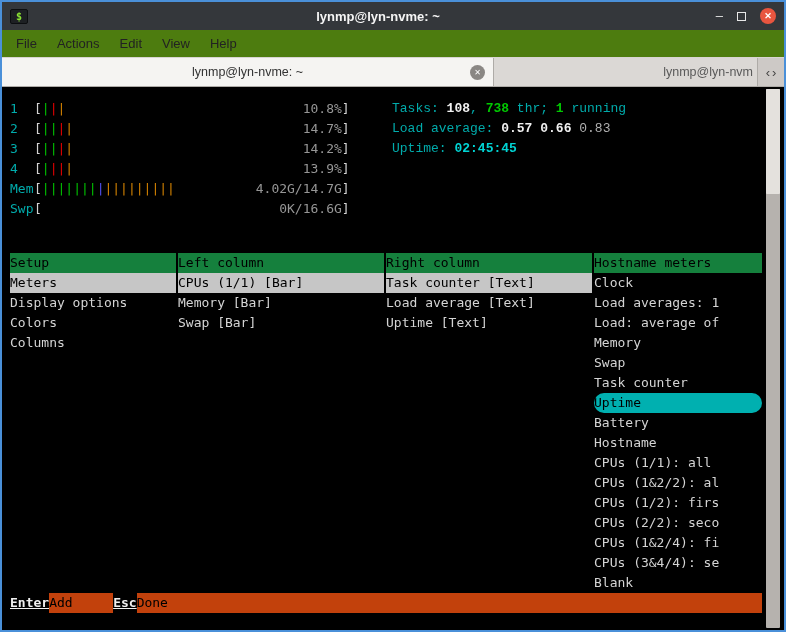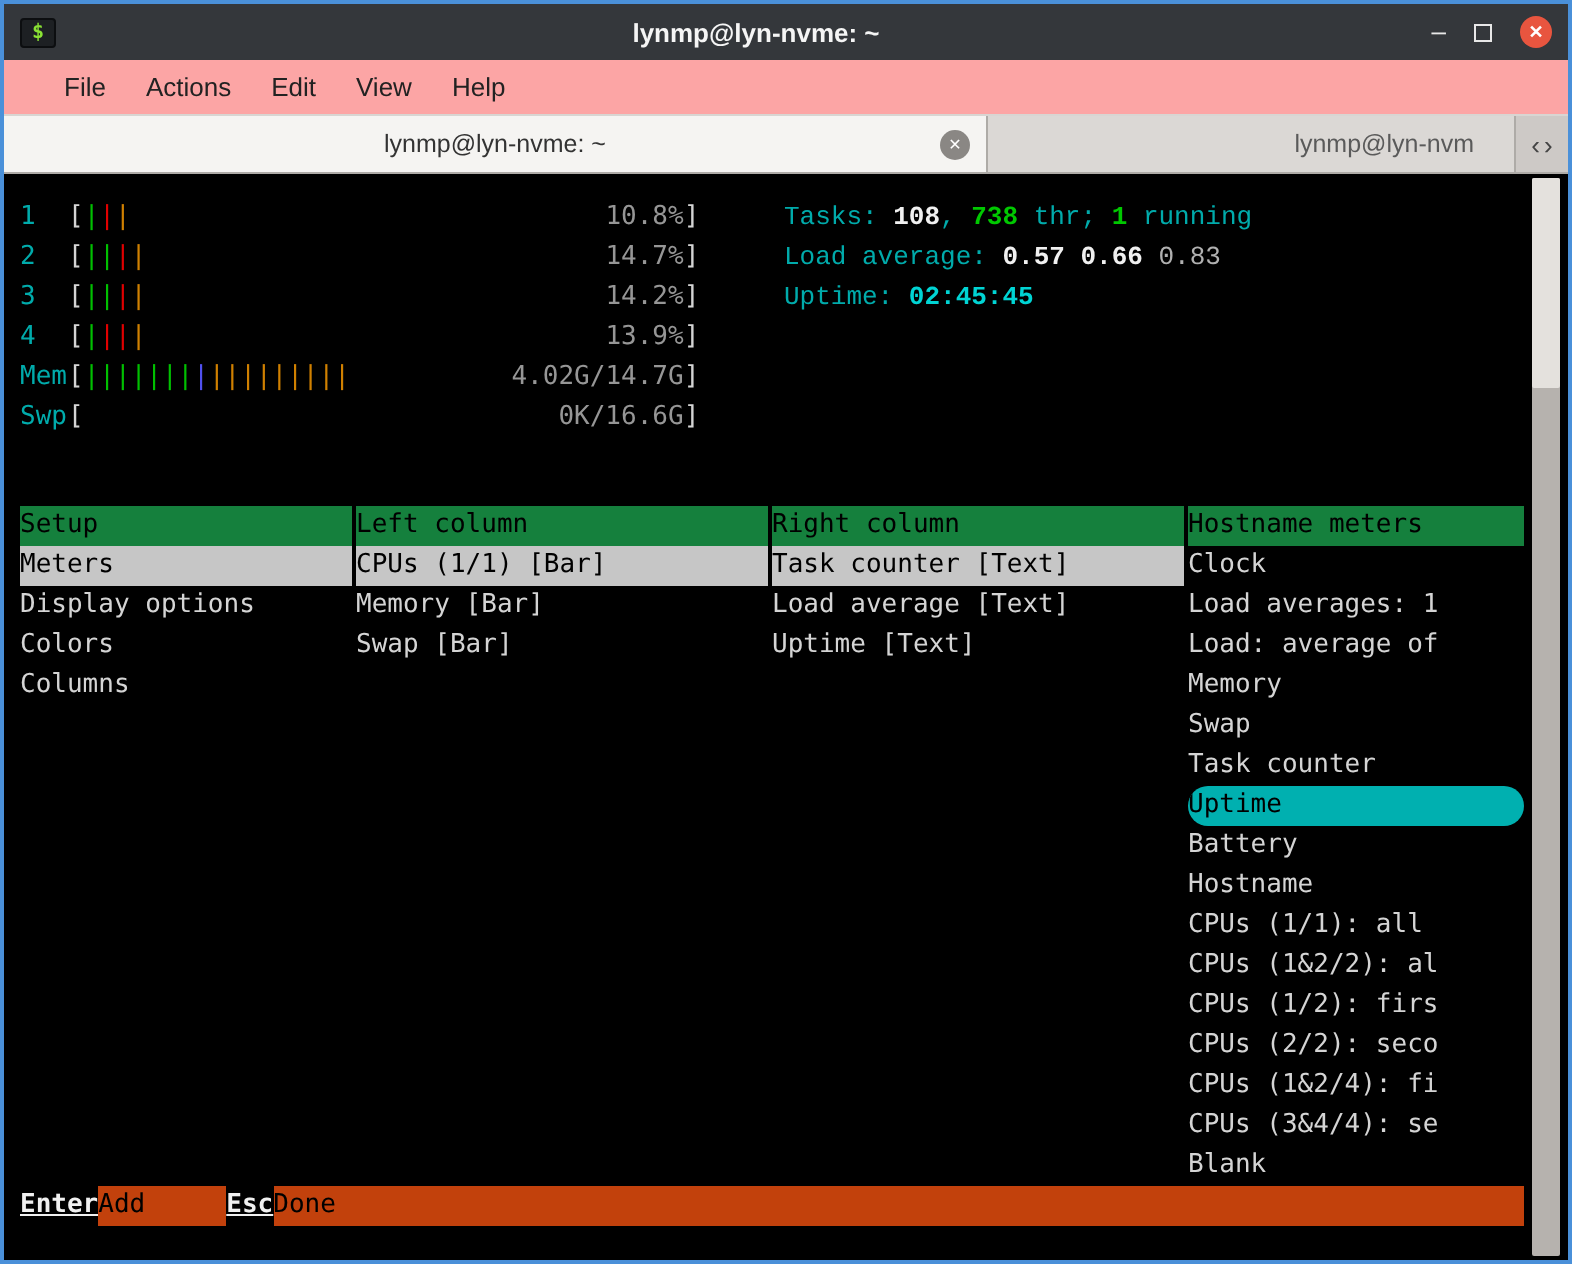--- a/index.html
+++ b/index.html
@@ -30,38 +30,38 @@
   .tb-buttons { display:flex; align-items:center; gap:14px; }
   .btn-min { color:#e8e8e8; font-size:13px; line-height:10px; }
   .btn-max { width:9px; height:9px; border:1px solid #e8e8e8; display:inline-block; }
   .btn-close {
     width:16px; height:16px; border-radius:50%;
     background:#e8553f; color:#fff; font-size:9px; font-weight:bold;
     display:flex; align-items:center; justify-content:center;
   }
   
   .menubar {
-    flex:0 0 28px; background:#fca5a5; border-bottom:1px solid #d8d5d2;
-    display:flex; align-items:center; padding:0 20px;
+    flex:0 0 28px; background:#4d7c0f; border-bottom:1px solid #d8d5d2;
+    display:flex; align-items:center; padding:0 4px;
     font-size:13px; color:#222;
   }
   .menu-item { padding:5px 10px; }
   
   .tabbar {
     flex:0 0 29px; background:#c8c5c2; display:flex; align-items:stretch;
     font-size:12.5px; border-bottom:1px solid #aeaba7;
   }
   .tab { display:flex; align-items:center; border-right:1px solid #aeaba7; }
   .tab.active {
     flex:0 0 492px; background:#f5f4f2; color:#333;
     justify-content:center; position:relative;
   }
   .tab.inactive {
     flex:1; background:#dbd8d5; color:#5a5a5a;
-    justify-content:flex-end; overflow:hidden; padding-right:20px; white-space:nowrap;
+    justify-content:flex-end; overflow:hidden; padding-right:4px; white-space:nowrap;
   }
   .tab-close {
     position:absolute; right:8px; top:7px; width:15px; height:15px;
     border-radius:50%; background:#8a8784; color:#fff; font-size:8px;
     display:flex; align-items:center; justify-content:center;
   }
   .tab-arrows { flex:0 0 26px; display:flex; align-items:center; justify-content:center; gap:2px; color:#444; font-size:13px; background:#cdc9c6; }
   
   .terminal {
     flex:1; position:relative; background:#000;

